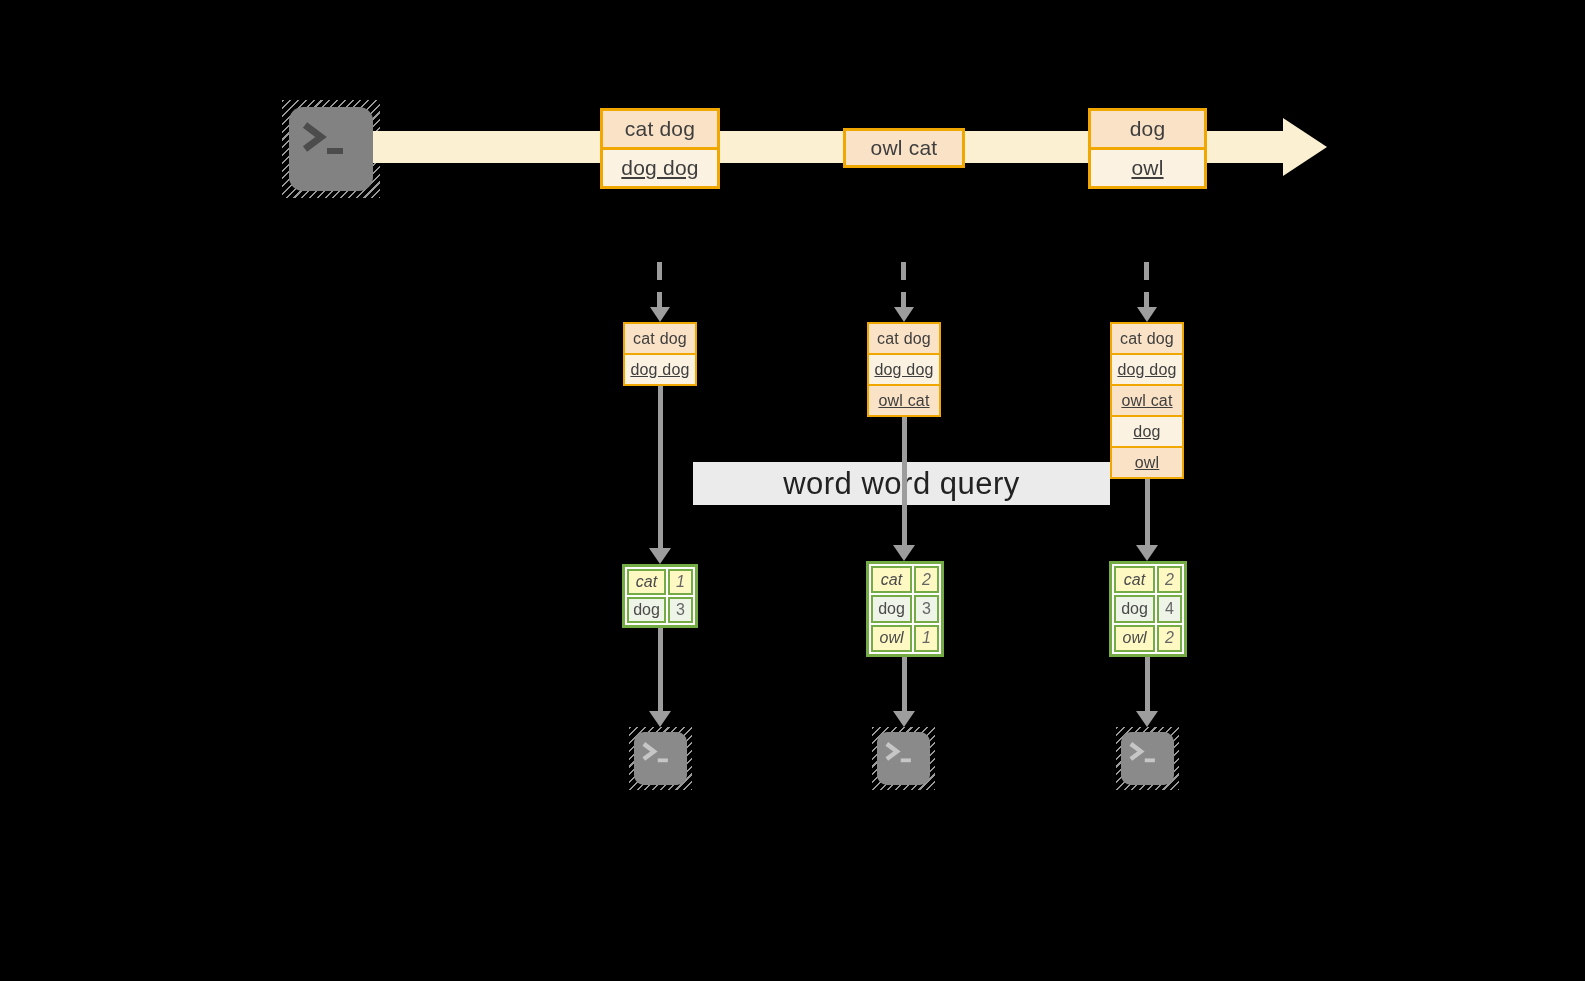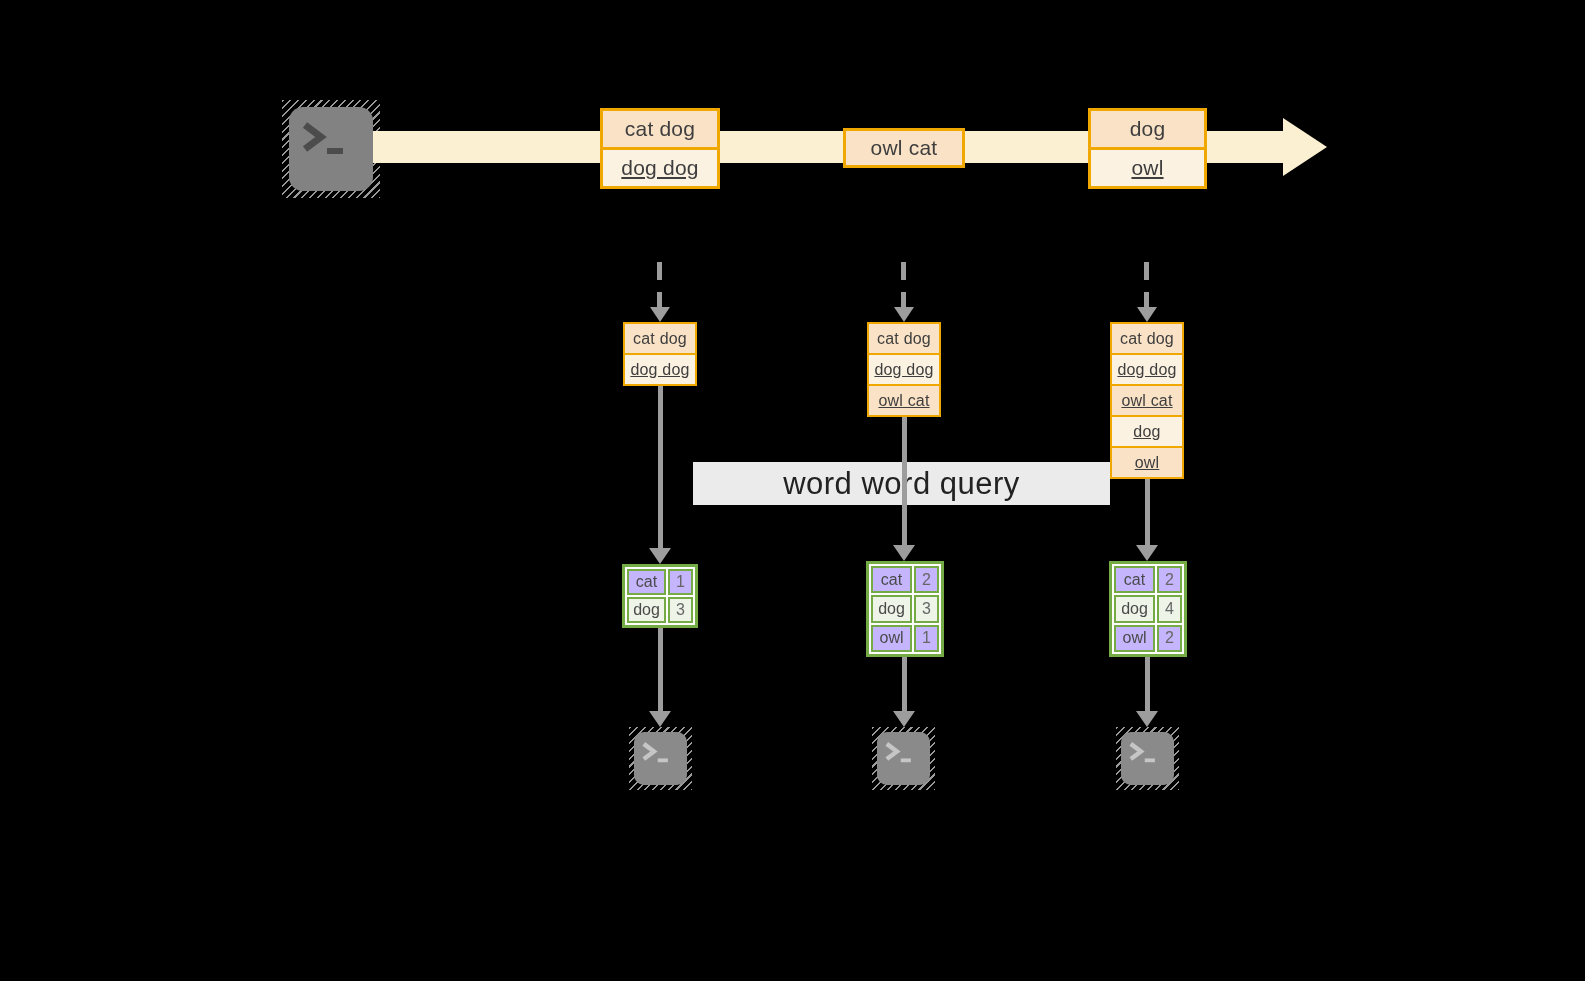--- a/index.html
+++ b/index.html
@@ -68,21 +68,21 @@
   .wc-table{
     background:#fff;border:3px solid #74AB45;box-sizing:border-box;
     padding:2px;display:grid;grid-template-columns:1fr 25px;gap:2px;z-index:4;
   }
   .wc-cell{
     border:2px solid #74AB45;box-sizing:border-box;
     display:flex;align-items:center;justify-content:center;
     font-size:16px;color:#4a4a4a;
   }
   .wc-cell.num{color:#666;}
-  .tint-a{background:#c4b5fd;}
+  .tint-a{background:#fef9c3;font-style:italic;}
   .tint-b{background:#EEF4E8;}
 
   .z6{z-index:6;}
 </style>
 </head>
 <body>
 
 <div id="stage">
 
   <div class="abs hatch" style="left:282px;top:100px;width:98px;height:98px;">

